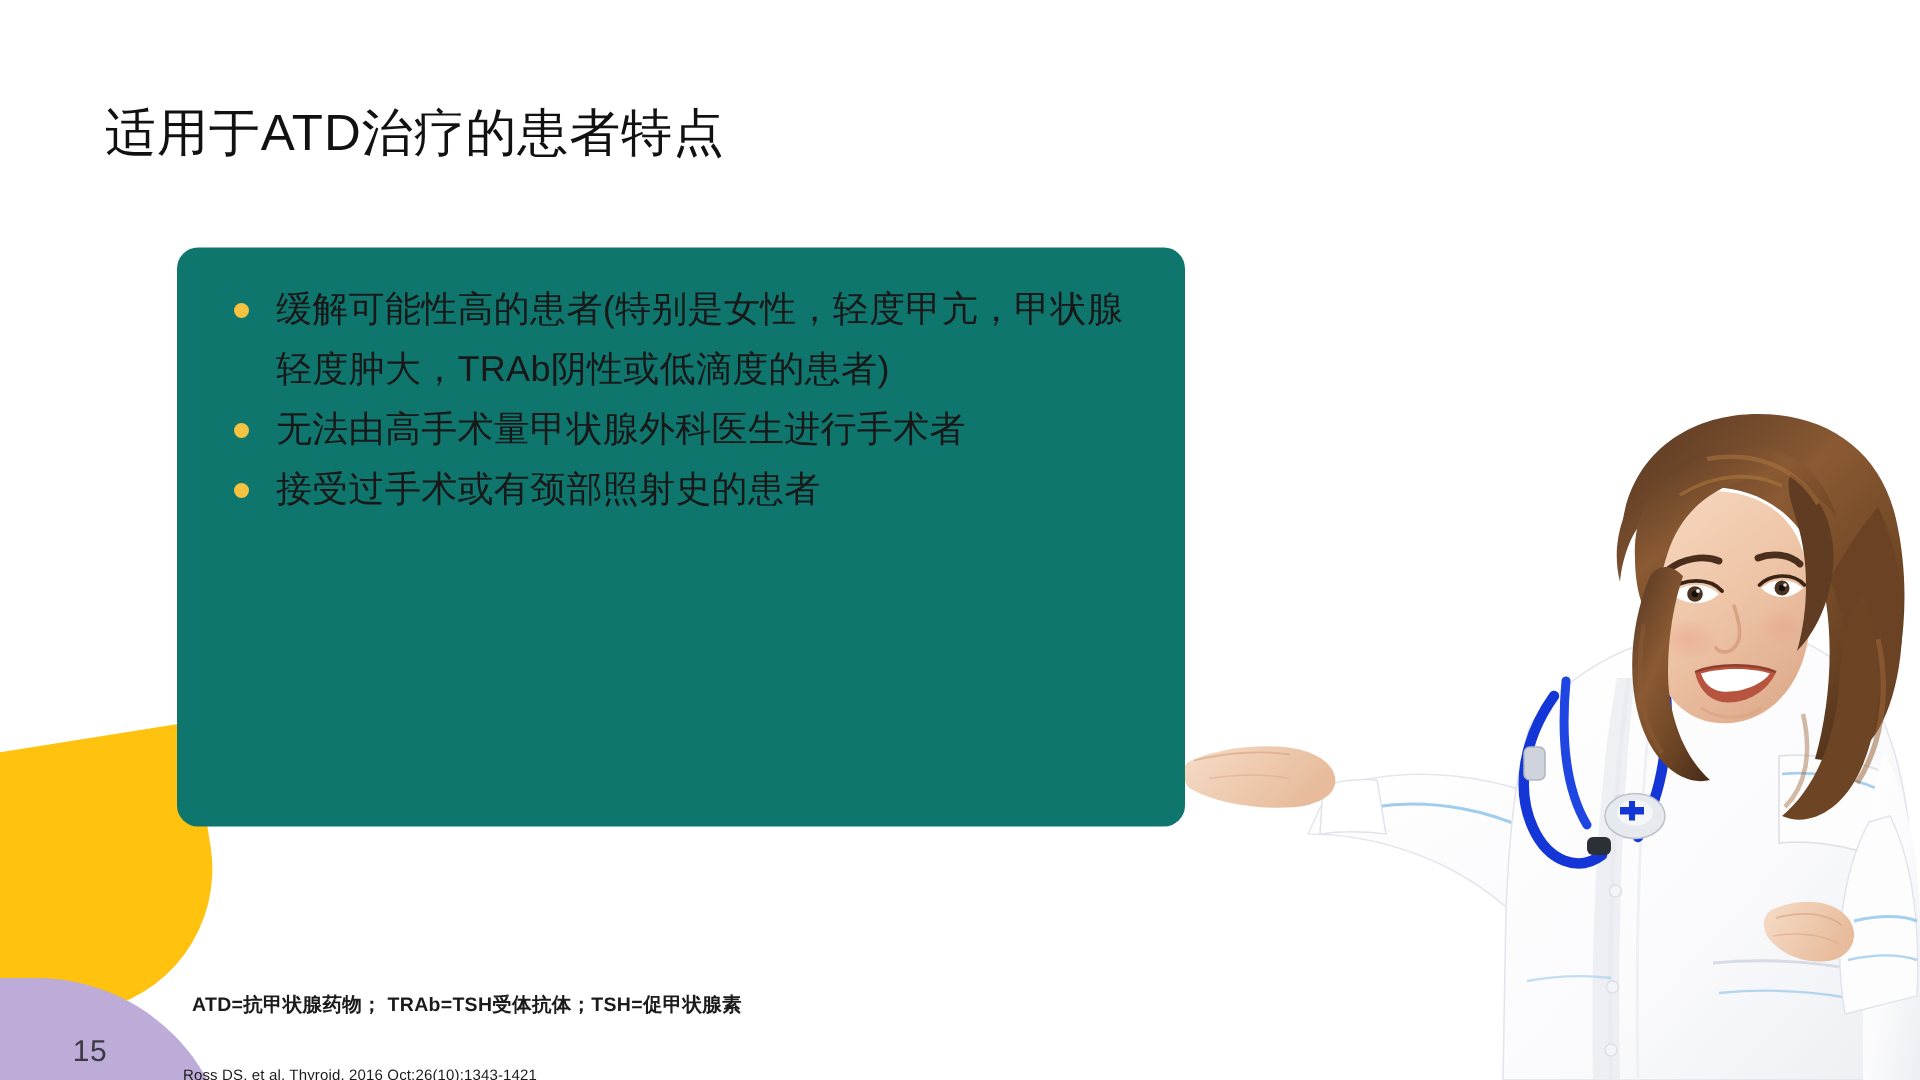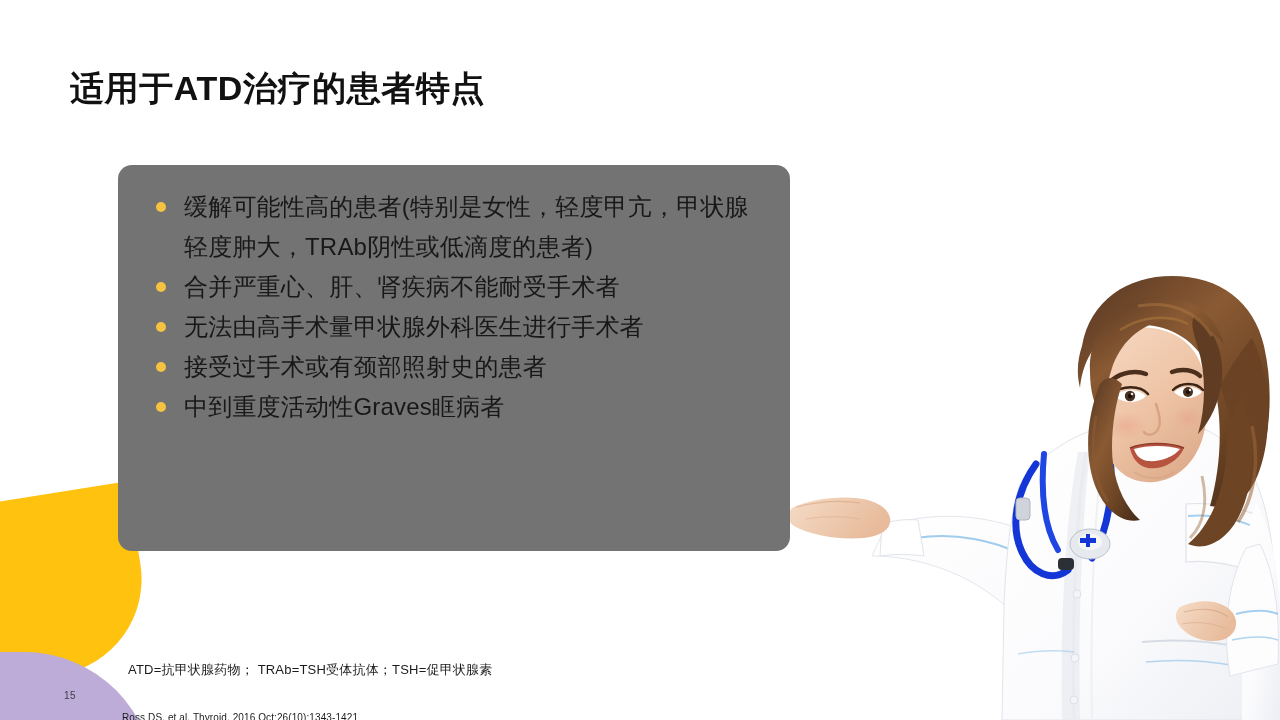--- a/index.html
+++ b/index.html
@@ -37,46 +37,46 @@
     width: 250px;
     height: 150px;
     background: #BDABD8;
     border-radius: 0 130px 0 0;
   }
   .slide-number {
     position: absolute;
     left: 44px;
     top: 690px;
     width: 32px;
-    text-align: right;
-    font-size: 10px;
+    text-align: center;
+    font-size: 20px;
     color: #3b3b46;
     letter-spacing: .4px;
   }
 
   
   .slide-title {
     position: absolute;
     left: 70px;
     top: 66px;
     font-size: 34px;
-    font-weight: bold;
+    font-weight: normal;
     color: #111111;
     letter-spacing: .6px;
     white-space: nowrap;
   }
 
   
   .content-card {
     position: absolute;
     left: 118px;
     top: 165px;
     width: 672px;
     height: 386px;
-    background: #737373;
+    background: #0f766e;
     border-radius: 14px;
     box-sizing: border-box;
     padding: 22px 26px 14px 22px;
   }
   .bullet-list {
     list-style: none;
     margin: 0;
     padding: 0;
   }
   .bullet-item {
@@ -100,20 +100,21 @@
   }
 
   
   .footnote-abbr {
     position: absolute;
     left: 128px;
     top: 661px;
     font-size: 13px;
     color: #1b1b1b;
     letter-spacing: .2px;
+    font-weight: bold;
   }
   .footnote-citation {
     position: absolute;
     left: 122px;
     top: 690px;
     font-size: 10px;
     color: #1b1b1b;
     letter-spacing: .1px;
     margin-top: 22px;
   }
@@ -136,24 +137,22 @@
 
   <div class="deco-orange"></div>
   <div class="deco-purple"></div>
   <div class="slide-number">15</div>
 
   <div class="slide-title">适用于ATD治疗的患者特点</div>
 
   <div class="content-card">
     <ul class="bullet-list">
       <li class="bullet-item">缓解可能性高的患者(特别是女性，轻度甲亢，甲状腺轻度肿大，TRAb阴性或低滴度的患者)</li>
-      <li class="bullet-item">合并严重心、肝、肾疾病不能耐受手术者</li>
       <li class="bullet-item">无法由高手术量甲状腺外科医生进行手术者</li>
       <li class="bullet-item">接受过手术或有颈部照射史的患者</li>
-      <li class="bullet-item">中到重度活动性Graves眶病者</li>
     </ul>
   </div>
 
   <div class="footnote-abbr">ATD=抗甲状腺药物；  TRAb=TSH受体抗体；TSH=促甲状腺素</div>
   <div class="footnote-citation">Ross DS, et al. Thyroid. 2016 Oct;26(10):1343-1421</div>
 
   <div class="doctor">
     <svg width="490" height="444" viewBox="0 0 490 444" xmlns="http://www.w3.org/2000/svg" aria-hidden="true">
       <defs>
         <linearGradient id="coatG" x1="0" y1="0" x2="1" y2="1">

